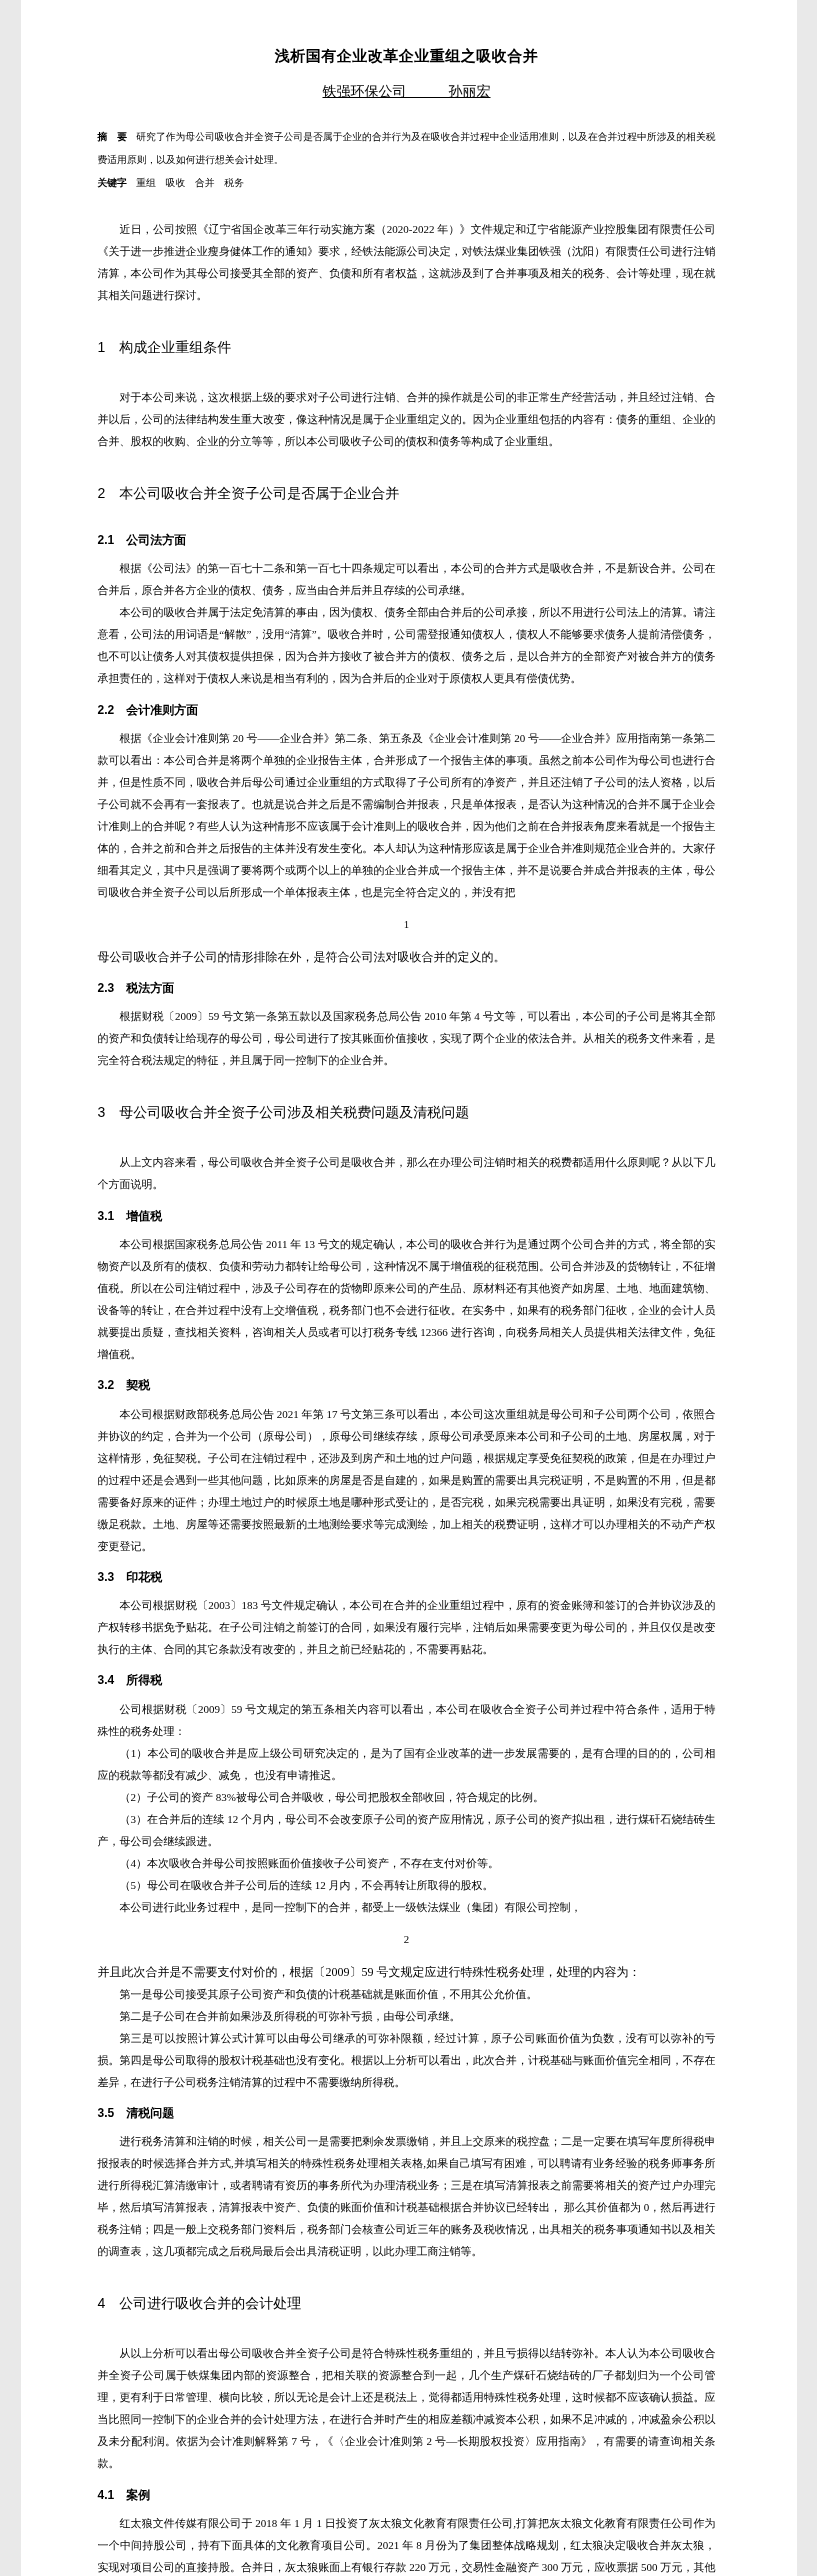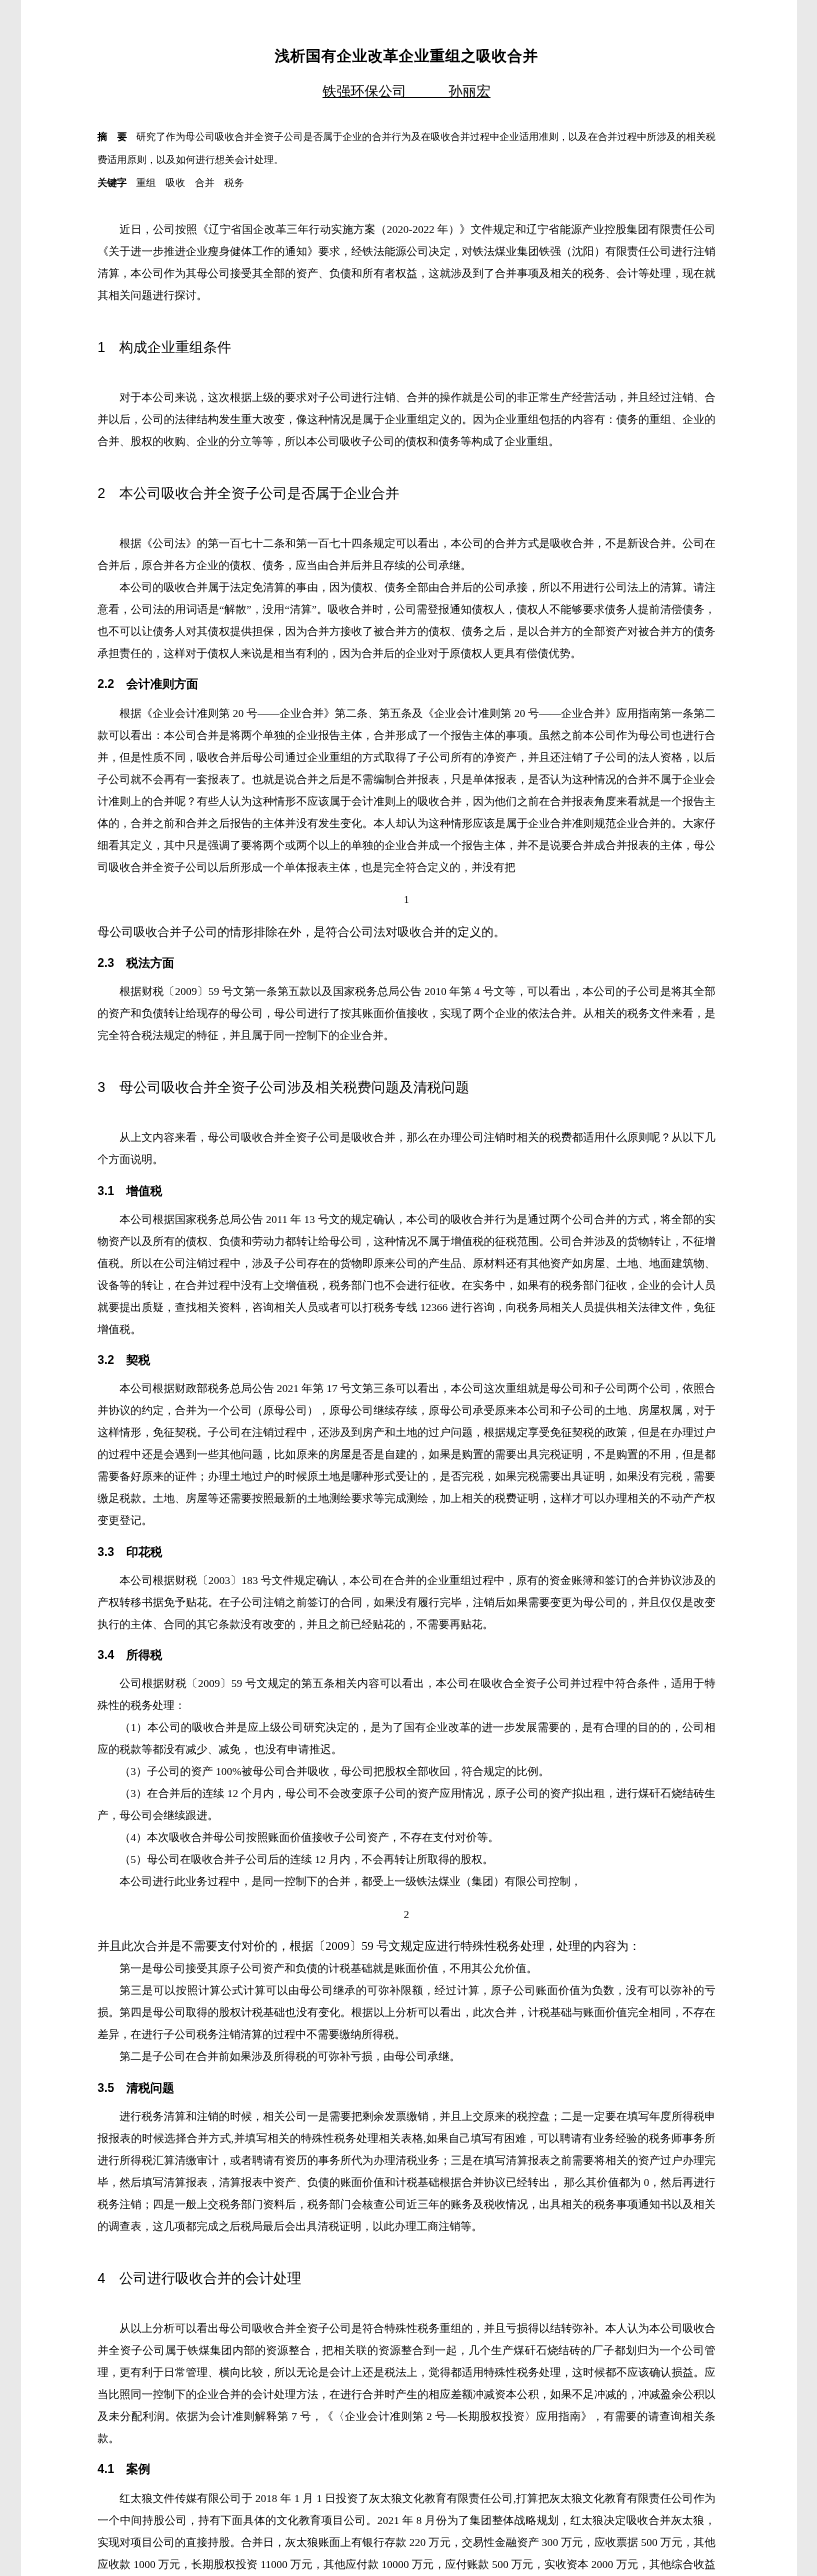--- a/index.html
+++ b/index.html
@@ -80,49 +80,50 @@
 <div class="page">
   <div id="doc-root">
       <div class="doc-title">浅析国有企业改革企业重组之吸收合并</div>
       <div class="byline">铁强环保公司　　　孙丽宏</div>
       <div class="abstract"><span class="lbl">摘　要</span><span>研究了作为母公司吸收合并全资子公司是否属于企业的合并行为及在吸收合并过程中企业适用准则，以及在合并过程中所涉及的相关税费适用原则，以及如何进行想关会计处理。</span></div>
       <div class="keywords"><span class="lbl">关键字</span><span>重组　吸收　合并　税务</span></div>
       <div class="para">近日，公司按照《辽宁省国企改革三年行动实施方案（2020-2022 年）》文件规定和辽宁省能源产业控股集团有限责任公司《关于进一步推进企业瘦身健体工作的通知》要求，经铁法能源公司决定，对铁法煤业集团铁强（沈阳）有限责任公司进行注销清算，本公司作为其母公司接受其全部的资产、负债和所有者权益，这就涉及到了合并事项及相关的税务、会计等处理，现在就其相关问题进行探讨。</div>
       <div class="h1">1　构成企业重组条件</div>
       <div class="para">对于本公司来说，这次根据上级的要求对子公司进行注销、合并的操作就是公司的非正常生产经营活动，并且经过注销、合并以后，公司的法律结构发生重大改变，像这种情况是属于企业重组定义的。因为企业重组包括的内容有：债务的重组、企业的合并、股权的收购、企业的分立等等，所以本公司吸收子公司的债权和债务等构成了企业重组。</div>
       <div class="h1">2　本公司吸收合并全资子公司是否属于企业合并</div>
+      <div class="h2">2.1　公司法方面</div>
       <div class="para">根据《公司法》的第一百七十二条和第一百七十四条规定可以看出，本公司的合并方式是吸收合并，不是新设合并。公司在合并后，原合并各方企业的债权、债务，应当由合并后并且存续的公司承继。</div>
       <div class="para">本公司的吸收合并属于法定免清算的事由，因为债权、债务全部由合并后的公司承接，所以不用进行公司法上的清算。请注意看，公司法的用词语是“解散”，没用“清算”。吸收合并时，公司需登报通知债权人，债权人不能够要求债务人提前清偿债务，也不可以让债务人对其债权提供担保，因为合并方接收了被合并方的债权、债务之后，是以合并方的全部资产对被合并方的债务承担责任的，这样对于债权人来说是相当有利的，因为合并后的企业对于原债权人更具有偿债优势。</div>
       <div class="h2">2.2　会计准则方面</div>
       <div class="para">根据《企业会计准则第 20 号——企业合并》第二条、第五条及《企业会计准则第 20 号——企业合并》应用指南第一条第二款可以看出：本公司合并是将两个单独的企业报告主体，合并形成了一个报告主体的事项。虽然之前本公司作为母公司也进行合并，但是性质不同，吸收合并后母公司通过企业重组的方式取得了子公司所有的净资产，并且还注销了子公司的法人资格，以后子公司就不会再有一套报表了。也就是说合并之后是不需编制合并报表，只是单体报表，是否认为这种情况的合并不属于企业会计准则上的合并呢？有些人认为这种情形不应该属于会计准则上的吸收合并，因为他们之前在合并报表角度来看就是一个报告主体的，合并之前和合并之后报告的主体并没有发生变化。本人却认为这种情形应该是属于企业合并准则规范企业合并的。大家仔细看其定义，其中只是强调了要将两个或两个以上的单独的企业合并成一个报告主体，并不是说要合并成合并报表的主体，母公司吸收合并全资子公司以后所形成一个单体报表主体，也是完全符合定义的，并没有把</div>
       <div class="pagenum">1</div>
       <div class="flush">母公司吸收合并子公司的情形排除在外，是符合公司法对吸收合并的定义的。</div>
       <div class="h2">2.3　税法方面</div>
       <div class="para">根据财税〔2009〕59 号文第一条第五款以及国家税务总局公告 2010 年第 4 号文等，可以看出，本公司的子公司是将其全部的资产和负债转让给现存的母公司，母公司进行了按其账面价值接收，实现了两个企业的依法合并。从相关的税务文件来看，是完全符合税法规定的特征，并且属于同一控制下的企业合并。</div>
       <div class="h1">3　母公司吸收合并全资子公司涉及相关税费问题及清税问题</div>
       <div class="para">从上文内容来看，母公司吸收合并全资子公司是吸收合并，那么在办理公司注销时相关的税费都适用什么原则呢？从以下几个方面说明。</div>
       <div class="h2">3.1　增值税</div>
       <div class="para">本公司根据国家税务总局公告 2011 年 13 号文的规定确认，本公司的吸收合并行为是通过两个公司合并的方式，将全部的实物资产以及所有的债权、负债和劳动力都转让给母公司，这种情况不属于增值税的征税范围。公司合并涉及的货物转让，不征增值税。所以在公司注销过程中，涉及子公司存在的货物即原来公司的产生品、原材料还有其他资产如房屋、土地、地面建筑物、设备等的转让，在合并过程中没有上交增值税，税务部门也不会进行征收。在实务中，如果有的税务部门征收，企业的会计人员就要提出质疑，查找相关资料，咨询相关人员或者可以打税务专线 12366 进行咨询，向税务局相关人员提供相关法律文件，免征增值税。</div>
       <div class="h2">3.2　契税</div>
       <div class="para">本公司根据财政部税务总局公告 2021 年第 17 号文第三条可以看出，本公司这次重组就是母公司和子公司两个公司，依照合并协议的约定，合并为一个公司（原母公司），原母公司继续存续，原母公司承受原来本公司和子公司的土地、房屋权属，对于这样情形，免征契税。子公司在注销过程中，还涉及到房产和土地的过户问题，根据规定享受免征契税的政策，但是在办理过户的过程中还是会遇到一些其他问题，比如原来的房屋是否是自建的，如果是购置的需要出具完税证明，不是购置的不用，但是都需要备好原来的证件；办理土地过户的时候原土地是哪种形式受让的，是否完税，如果完税需要出具证明，如果没有完税，需要缴足税款。土地、房屋等还需要按照最新的土地测绘要求等完成测绘，加上相关的税费证明，这样才可以办理相关的不动产产权变更登记。</div>
       <div class="h2">3.3　印花税</div>
       <div class="para">本公司根据财税〔2003〕183 号文件规定确认，本公司在合并的企业重组过程中，原有的资金账簿和签订的合并协议涉及的产权转移书据免予贴花。在子公司注销之前签订的合同，如果没有履行完毕，注销后如果需要变更为母公司的，并且仅仅是改变执行的主体、合同的其它条款没有改变的，并且之前已经贴花的，不需要再贴花。</div>
       <div class="h2">3.4　所得税</div>
       <div class="para">公司根据财税〔2009〕59 号文规定的第五条相关内容可以看出，本公司在吸收合全资子公司并过程中符合条件，适用于特殊性的税务处理：</div>
       <div class="para">（1）本公司的吸收合并是应上级公司研究决定的，是为了国有企业改革的进一步发展需要的，是有合理的目的的，公司相应的税款等都没有减少、减免， 也没有申请推迟。</div>
-      <div class="para">（3）子公司的资产 100%被母公司合并吸收，母公司把股权全部收回，符合规定的比例。</div>
+      <div class="para">（2）子公司的资产 83%被母公司合并吸收，母公司把股权全部收回，符合规定的比例。</div>
       <div class="para">（3）在合并后的连续 12 个月内，母公司不会改变原子公司的资产应用情况，原子公司的资产拟出租，进行煤矸石烧结砖生产，母公司会继续跟进。</div>
       <div class="para">（4）本次吸收合并母公司按照账面价值接收子公司资产，不存在支付对价等。</div>
       <div class="para">（5）母公司在吸收合并子公司后的连续 12 月内，不会再转让所取得的股权。</div>
       <div class="para">本公司进行此业务过程中，是同一控制下的合并，都受上一级铁法煤业（集团）有限公司控制，</div>
       <div class="pagenum">2</div>
       <div class="flush">并且此次合并是不需要支付对价的，根据〔2009〕59 号文规定应进行特殊性税务处理，处理的内容为：</div>
       <div class="para">第一是母公司接受其原子公司资产和负债的计税基础就是账面价值，不用其公允价值。</div>
+      <div class="para">第二是子公司在合并前如果涉及所得税的可弥补亏损，由母公司承继。</div>
       <div class="para">第三是可以按照计算公式计算可以由母公司继承的可弥补限额，经过计算，原子公司账面价值为负数，没有可以弥补的亏损。第四是母公司取得的股权计税基础也没有变化。根据以上分析可以看出，此次合并，计税基础与账面价值完全相同，不存在差异，在进行子公司税务注销清算的过程中不需要缴纳所得税。</div>
-      <div class="para">第二是子公司在合并前如果涉及所得税的可弥补亏损，由母公司承继。</div>
       <div class="h2">3.5　清税问题</div>
       <div class="para">进行税务清算和注销的时候，相关公司一是需要把剩余发票缴销，并且上交原来的税控盘；二是一定要在填写年度所得税申报报表的时候选择合并方式,并填写相关的特殊性税务处理相关表格,如果自己填写有困难，可以聘请有业务经验的税务师事务所进行所得税汇算清缴审计，或者聘请有资历的事务所代为办理清税业务；三是在填写清算报表之前需要将相关的资产过户办理完毕，然后填写清算报表，清算报表中资产、负债的账面价值和计税基础根据合并协议已经转出， 那么其价值都为 0，然后再进行税务注销；四是一般上交税务部门资料后，税务部门会核查公司近三年的账务及税收情况，出具相关的税务事项通知书以及相关的调查表，这几项都完成之后税局最后会出具清税证明，以此办理工商注销等。</div>
       <div class="h1">4　公司进行吸收合并的会计处理</div>
       <div class="para">从以上分析可以看出母公司吸收合并全资子公司是符合特殊性税务重组的，并且亏损得以结转弥补。本人认为本公司吸收合并全资子公司属于铁煤集团内部的资源整合，把相关联的资源整合到一起，几个生产煤矸石烧结砖的厂子都划归为一个公司管理，更有利于日常管理、横向比较，所以无论是会计上还是税法上，觉得都适用特殊性税务处理，这时候都不应该确认损益。应当比照同一控制下的企业合并的会计处理方法，在进行合并时产生的相应差额冲减资本公积，如果不足冲减的，冲减盈余公积以及未分配利润。依据为会计准则解释第 7 号，《〈企业会计准则第 2 号—长期股权投资〉应用指南》，有需要的请查询相关条款。</div>
       <div class="h2">4.1　案例</div>
       <div class="para">红太狼文件传媒有限公司于 2018 年 1 月 1 日投资了灰太狼文化教育有限责任公司,打算把灰太狼文化教育有限责任公司作为一个中间持股公司，持有下面具体的文化教育项目公司。2021 年 8 月份为了集团整体战略规划，红太狼决定吸收合并灰太狼，实现对项目公司的直接持股。合并日，灰太狼账面上有银行存款 220 万元，交易性金融资产 300 万元，应收票据 500 万元，其他应收款 1000 万元，长期股权投资 11000 万元，其他应付款 10000 万元，应付账款 500 万元，实收资本 2000 万元，其他综合收益 200 万元，资本公积-其他资本公积 100 万元，盈余公积 20 万元，未分配利润 200 万元。其他应付款全部为应付母公司红太狼文件传媒有限公司的款项，灰太狼无亏损可以结转到红太狼，红太狼适用的所得税税率为 25%。</div>
     </div>
 </div>
 
 

